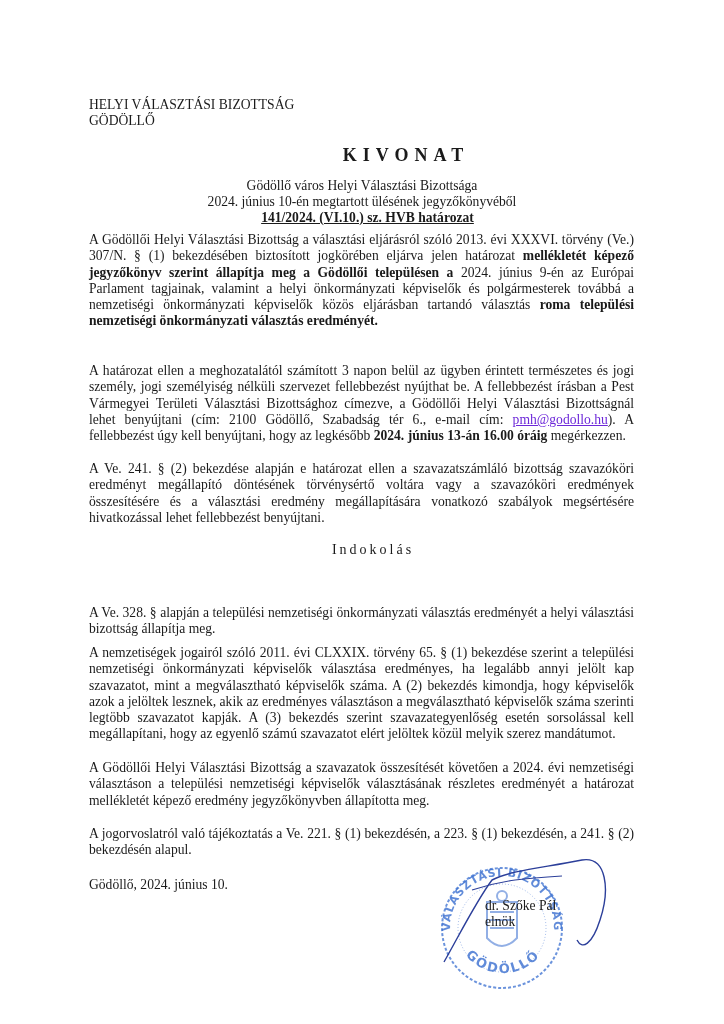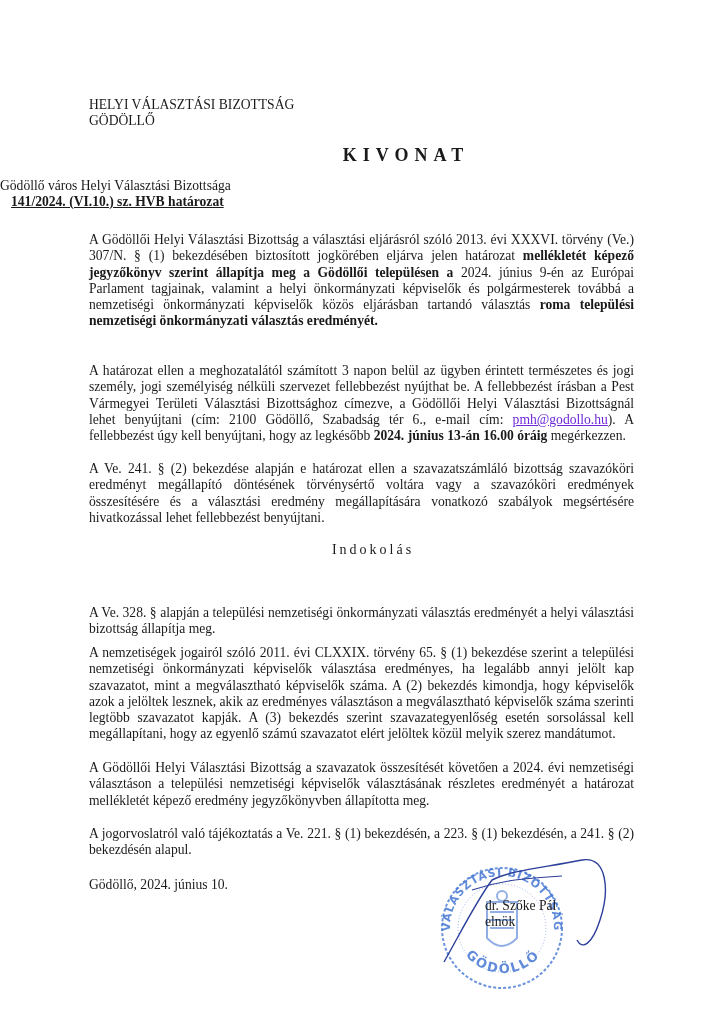--- a/index.html
+++ b/index.html
@@ -2,21 +2,21 @@
 <html><head>
 <meta charset="utf-8">
 <style>
   html, body { margin: 0; padding: 0; background: #ffffff; }
   body { width: 724px; height: 1024px; position: relative; overflow: hidden;
          font-family: "Liberation Serif", "DejaVu Serif", serif; color: #1a1a1a; }
   .page { position: absolute; left: 0; top: 0; width: 715px; height: 1024px; }
   .hdr { position: absolute; left: 89px; top: 97px; font-size: 13.6px; line-height: 16px; }
   .title { position: absolute; left: 0; width: 724px; top: 145px; text-align: center;
            font-size: 18px; font-weight: bold; letter-spacing: 6px; margin-left: 44px; }
-  .subtitle { position: absolute; left: 0; width: 724px; top: 178px; text-align: left;
+  .subtitle { position: absolute; left: 0; width: 724px; top: 178px; text-align: center;
               font-size: 13.6px; line-height: 16px; }
   .subtitle .ref { font-weight: bold; text-decoration: underline; padding-left: 11px; }
   .p { position: absolute; left: 89px; width: 545px; font-size: 13.6px; line-height: 16.3px;
        text-align: justify; }
   .p b { font-weight: bold; }
   .p a { color: #6d28d9; text-decoration: underline; }
   .section { position: absolute; left: 0; width: 724px; top: 542px; text-align: center;
              font-size: 14px; letter-spacing: 3px; padding-left: 11px; }
   .date { position: absolute; left: 89px; top: 877px; font-size: 13.6px; }
   .stamp { position: absolute; left: 432px; top: 850px; width: 180px; height: 150px; }
@@ -29,20 +29,21 @@
 
   <div class="hdr">
     <div>HELYI VÁLASZTÁSI BIZOTTSÁG</div>
     <div>GÖDÖLLŐ</div>
   </div>
 
   <div class="title">KIVONAT</div>
 
   <div class="subtitle">
     <div>Gödöllő város Helyi Választási Bizottsága</div>
+    <div>2024. június 10-én megtartott ülésének jegyzőkönyvéből</div>
     <div class="ref">141/2024. (VI.10.) sz. HVB határozat</div>
   </div>
 
   <div class="p" style="top:232px;"><span>A Gödöllői Helyi Választási Bizottság a választási eljárásról szóló 2013. évi XXXVI. törvény (Ve.) 307/N. § (1) bekezdésében biztosított jogkörében eljárva jelen határozat </span><b>mellékletét képező jegyzőkönyv szerint állapítja meg a Gödöllői településen a</b><span> 2024. június 9-én az Európai Parlament tagjainak, valamint a helyi önkormányzati képviselők és polgármesterek továbbá a nemzetiségi önkormányzati képviselők közös eljárásban tartandó választás </span><b>roma települési nemzetiségi önkormányzati választás eredményét.</b></div>
 
   <div class="p" style="top:363px;"><span>A határozat ellen a meghozatalától számított 3 napon belül az ügyben érintett természetes és jogi személy, jogi személyiség nélküli szervezet fellebbezést nyújthat be. A fellebbezést írásban a Pest Vármegyei Területi Választási Bizottsághoz címezve, a Gödöllői Helyi Választási Bizottságnál lehet benyújtani (cím: 2100 Gödöllő, Szabadság tér 6., e-mail cím: </span><a>pmh@godollo.hu</a><span>). A fellebbezést úgy kell benyújtani, hogy az legkésőbb </span><b>2024. június 13-án 16.00 óráig</b><span> megérkezzen.</span></div>
 
   <div class="p" style="top:461px;">A Ve. 241. § (2) bekezdése alapján e határozat ellen a szavazatszámláló bizottság szavazóköri eredményt megállapító döntésének törvénysértő voltára vagy a szavazóköri eredmények összesítésére és a választási eredmény megállapítására vonatkozó szabályok megsértésére hivatkozással lehet fellebbezést benyújtani.</div>
 
   <div class="section">Indokolás</div>

